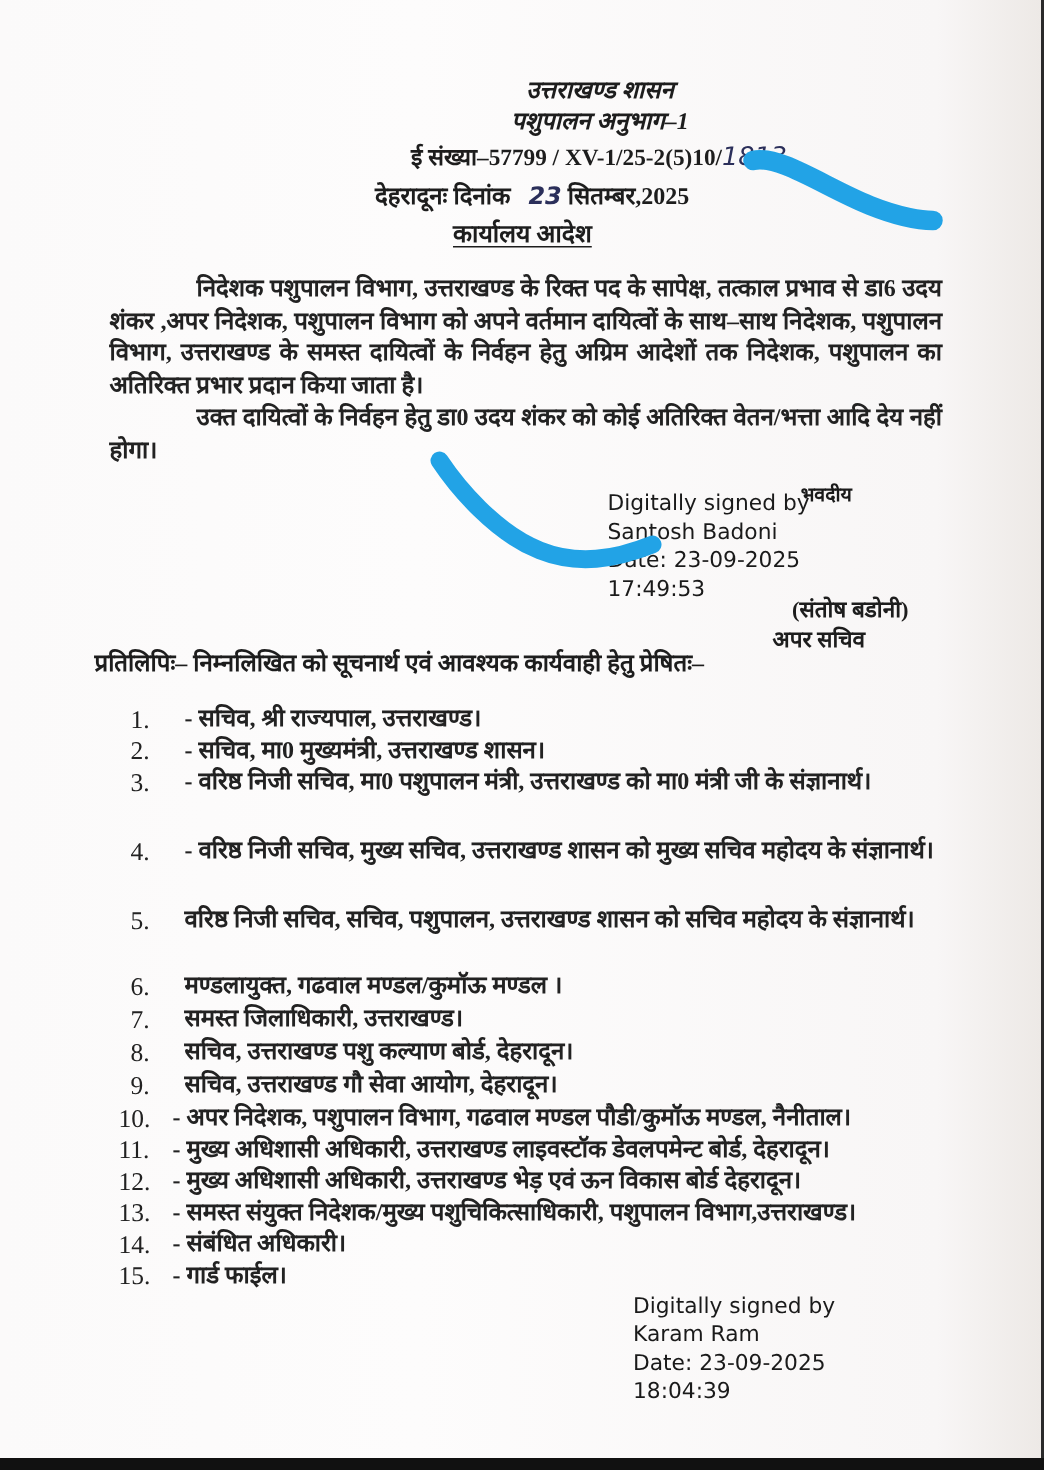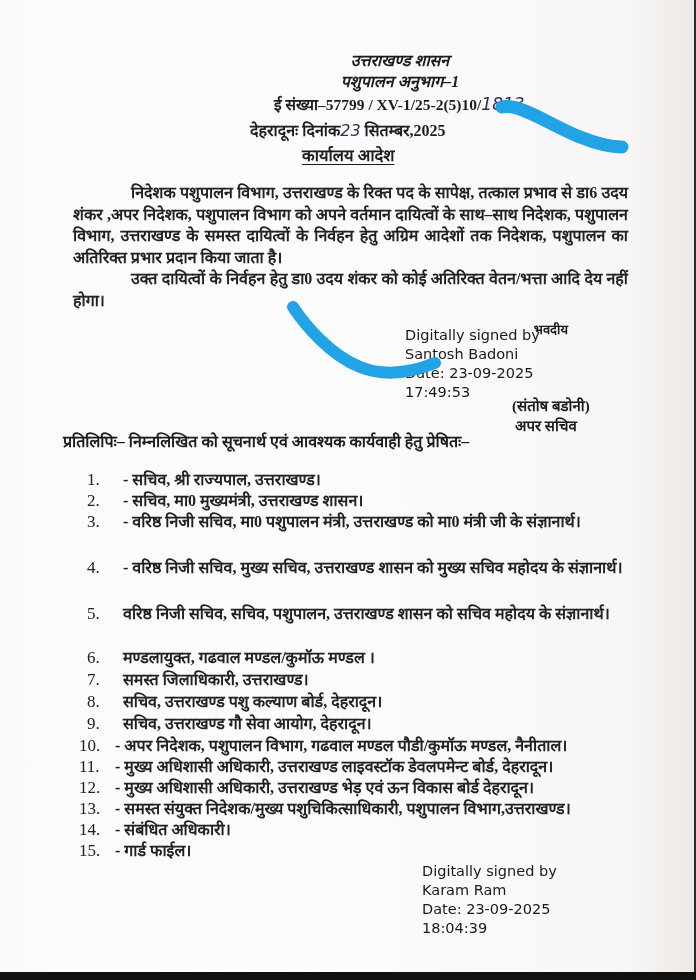--- a/index.html
+++ b/index.html
@@ -40,37 +40,37 @@
   <div class="center-col" style="top:50px;">
     <div style="font-size:16px;font-weight:bold;line-height:21px;">उत्तराखण्ड शासन</div>
     <div style="font-size:16px;font-weight:bold;line-height:21px;">पशुपालन अनुभाग–1</div>
   </div>
 
   <div class="abs" style="left:274px;top:93px;font-size:15.5px;font-weight:bold;">
     <span>ई संख्या–57799 / XV-1/25-2(5)10/</span><span style="font-family:'DejaVu Sans',sans-serif;font-style:italic;font-weight:normal;color:#2b2f5a;font-size:17px;">1813</span>
   </div>
 
   <div class="abs" style="left:250px;top:119px;font-size:16px;font-weight:bold;">
-    <span>देहरादूनः दिनांक</span><span style="font-family:'DejaVu Sans',sans-serif;font-style:italic;font-weight:normal;color:#2b2f5a;">23</span><span> सितम्बर,2025</span>
+    <span>देहरादूनः दिनांक</span><span style="font-family:'DejaVu Sans',sans-serif;font-style:italic;font-weight:bold;color:#2b2f5a;margin-left:12px;">23</span><span> सितम्बर,2025</span>
   </div>
 
   <div class="abs underline" style="left:302px;top:143px;font-size:16.5px;font-weight:bold;">कार्यालय आदेश</div>
 
   <div class="para" style="top:182px;"><span class="indent"></span><span>निदेशक पशुपालन विभाग, उत्तराखण्ड के रिक्त पद के सापेक्ष, तत्काल प्रभाव से डा6 उदय शंकर ,अपर निदेशक, पशुपालन विभाग को अपने वर्तमान दायित्वों के साथ–साथ निदेशक, पशुपालन विभाग, उत्तराखण्ड के समस्त दायित्वों के निर्वहन हेतु अग्रिम आदेशों तक निदेशक, पशुपालन का अतिरिक्त प्रभार प्रदान किया जाता है।</span></div>
 
   <div class="para" style="top:268px;"><span class="indent"></span><span>उक्त दायित्वों के निर्वहन हेतु डा0 उदय शंकर को कोई अतिरिक्त वेतन/भत्ता आदि देय नहीं होगा।</span></div>
 
   <div class="abs sig" style="left:405px;top:320px;">
     <div><span>Digitally signed by</span><span style="font-family:'Liberation Serif',serif;font-size:13px;font-weight:bold;vertical-align:6px;margin-left:-6px;">भवदीय</span></div>
     <div>Santosh Badoni</div>
     <div>Date: 23-09-2025</div>
     <div>17:49:53</div>
   </div>
 
-  <div class="abs" style="left:512px;top:395px;font-size:15px;font-weight:bold;">(संतोष बडोनी)</div>
+  <div class="abs" style="left:528px;top:395px;font-size:15px;font-weight:bold;">(संतोष बडोनी)</div>
   <div class="abs" style="left:515px;top:415px;font-size:15px;font-weight:bold;">अपर सचिव</div>
 
   <div class="abs cc-title">प्रतिलिपिः– निम्नलिखित को सूचनार्थ एवं आवश्यक कार्यवाही हेतु प्रेषितः–</div>
 
   <div class="list" style="top:469px;">
     <div class="li" style="height:21px;"><span class="num">1.</span><span>- सचिव, श्री राज्यपाल, उत्तराखण्ड।</span></div>
     <div class="li" style="height:21px;"><span class="num">2.</span><span>- सचिव, मा0 मुख्यमंत्री, उत्तराखण्ड शासन।</span></div>
     <div class="li" style="height:46px;"><span class="num">3.</span><span>- वरिष्ठ निजी सचिव, मा0 पशुपालन मंत्री, उत्तराखण्ड को मा0 मंत्री जी के संज्ञानार्थ।</span></div>
     <div class="li" style="height:46px;"><span class="num">4.</span><span>- वरिष्ठ निजी सचिव, मुख्य सचिव, उत्तराखण्ड शासन को मुख्य सचिव महोदय के संज्ञानार्थ।</span></div>
     <div class="li" style="height:44px;"><span class="num">5.</span><span>वरिष्ठ निजी सचिव, सचिव, पशुपालन, उत्तराखण्ड शासन को सचिव महोदय के संज्ञानार्थ।</span></div>

